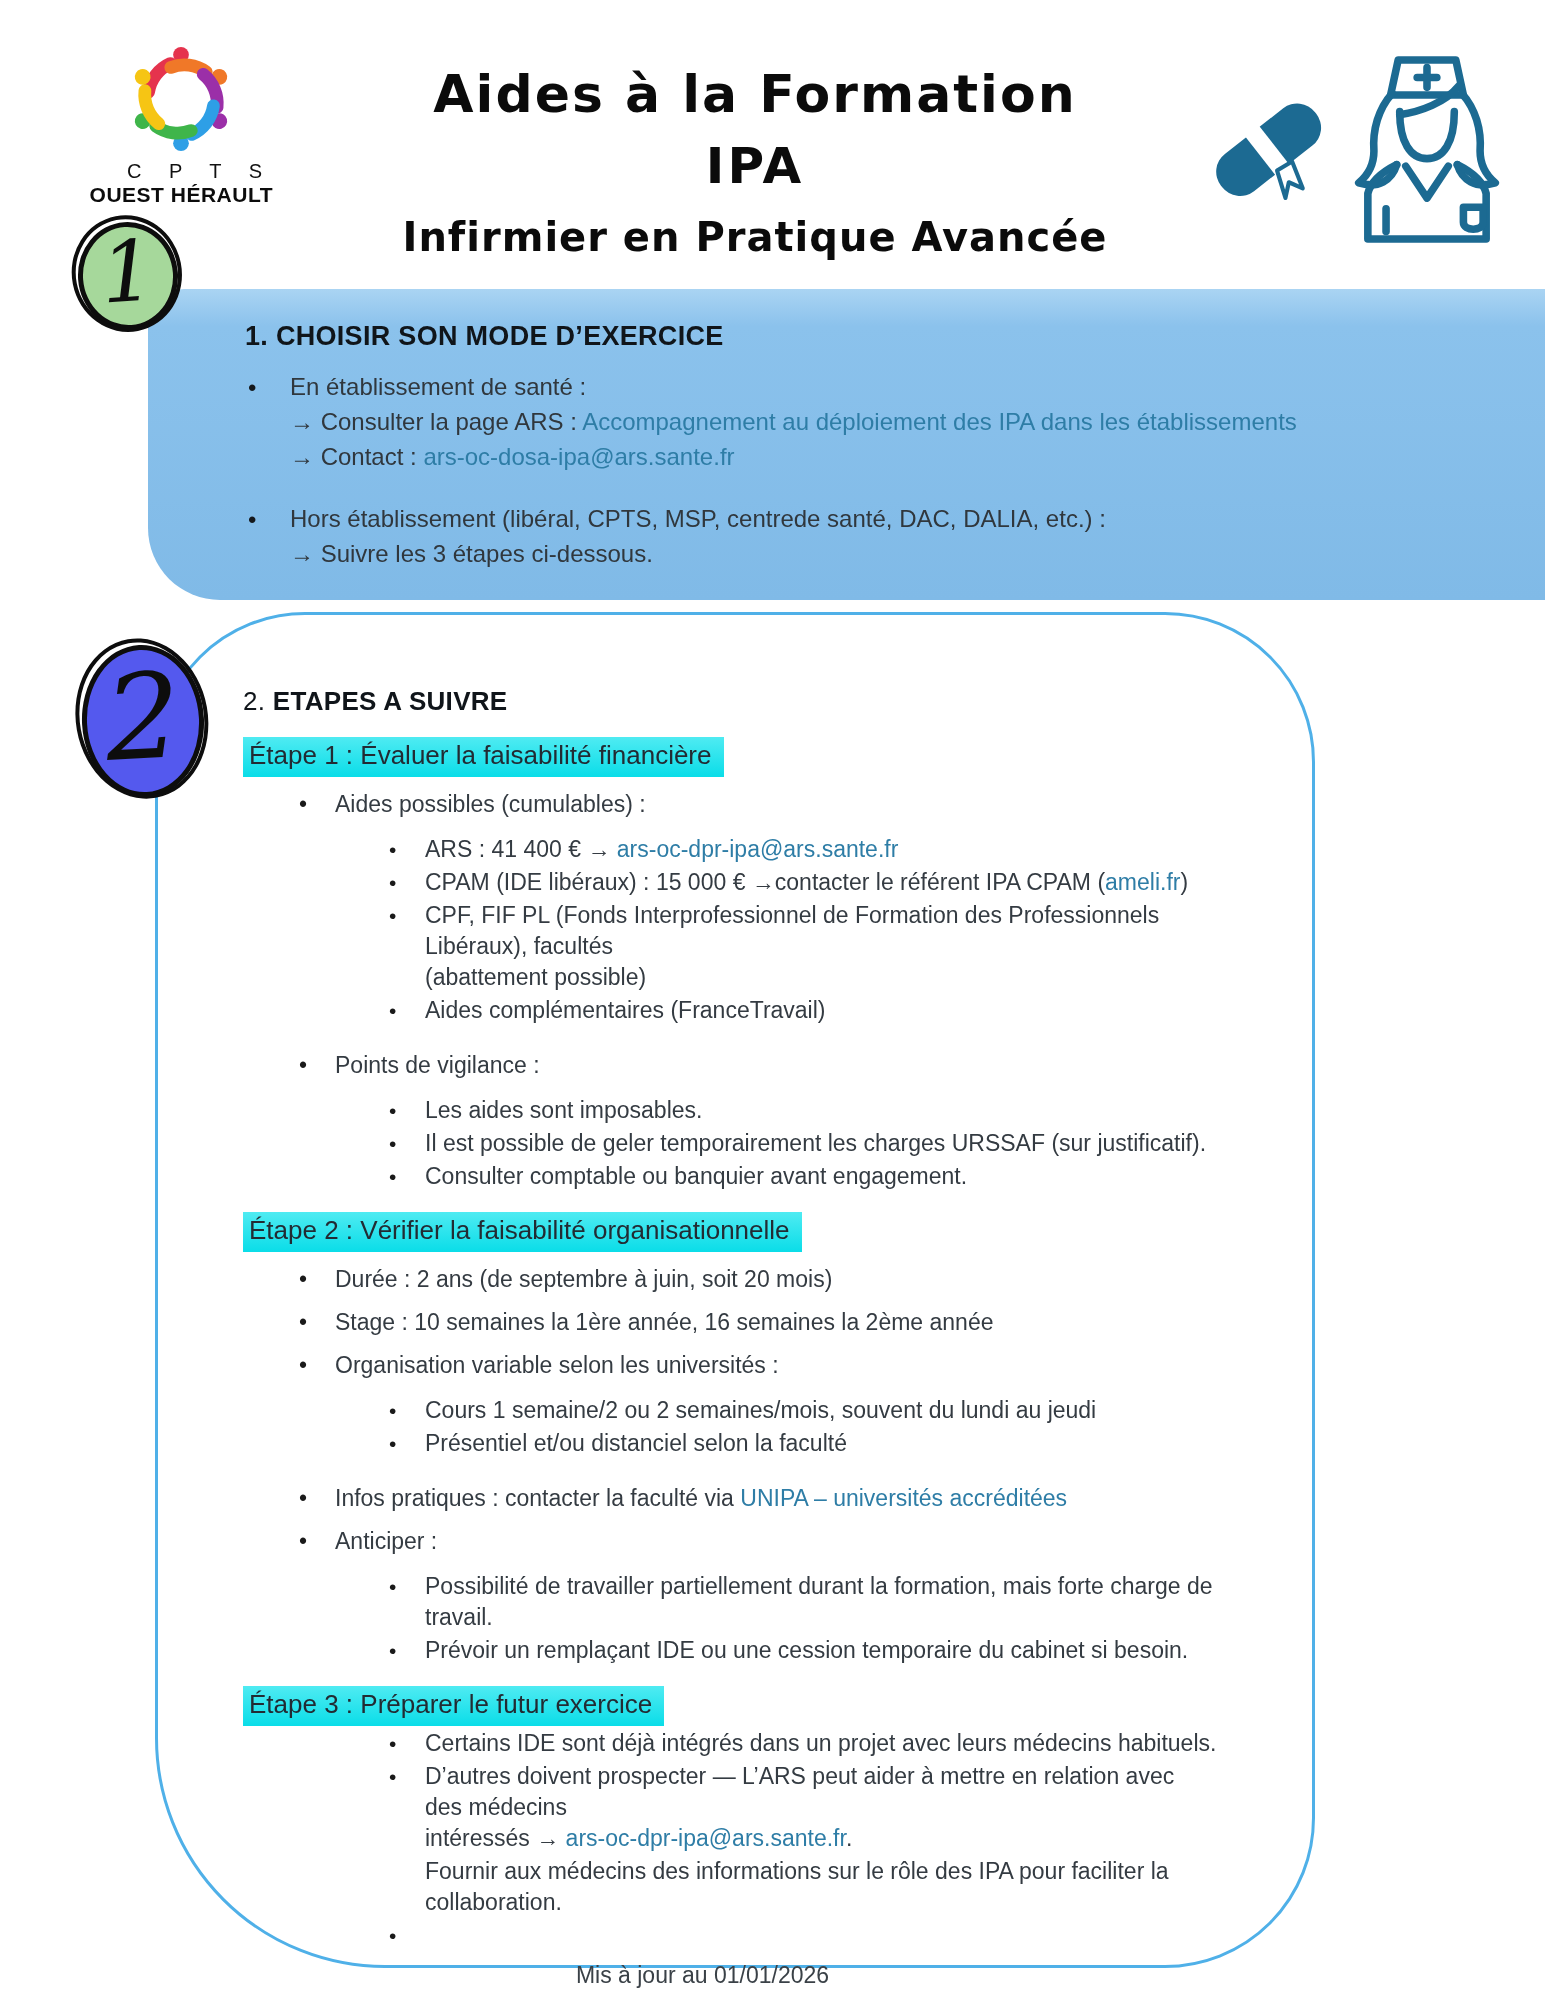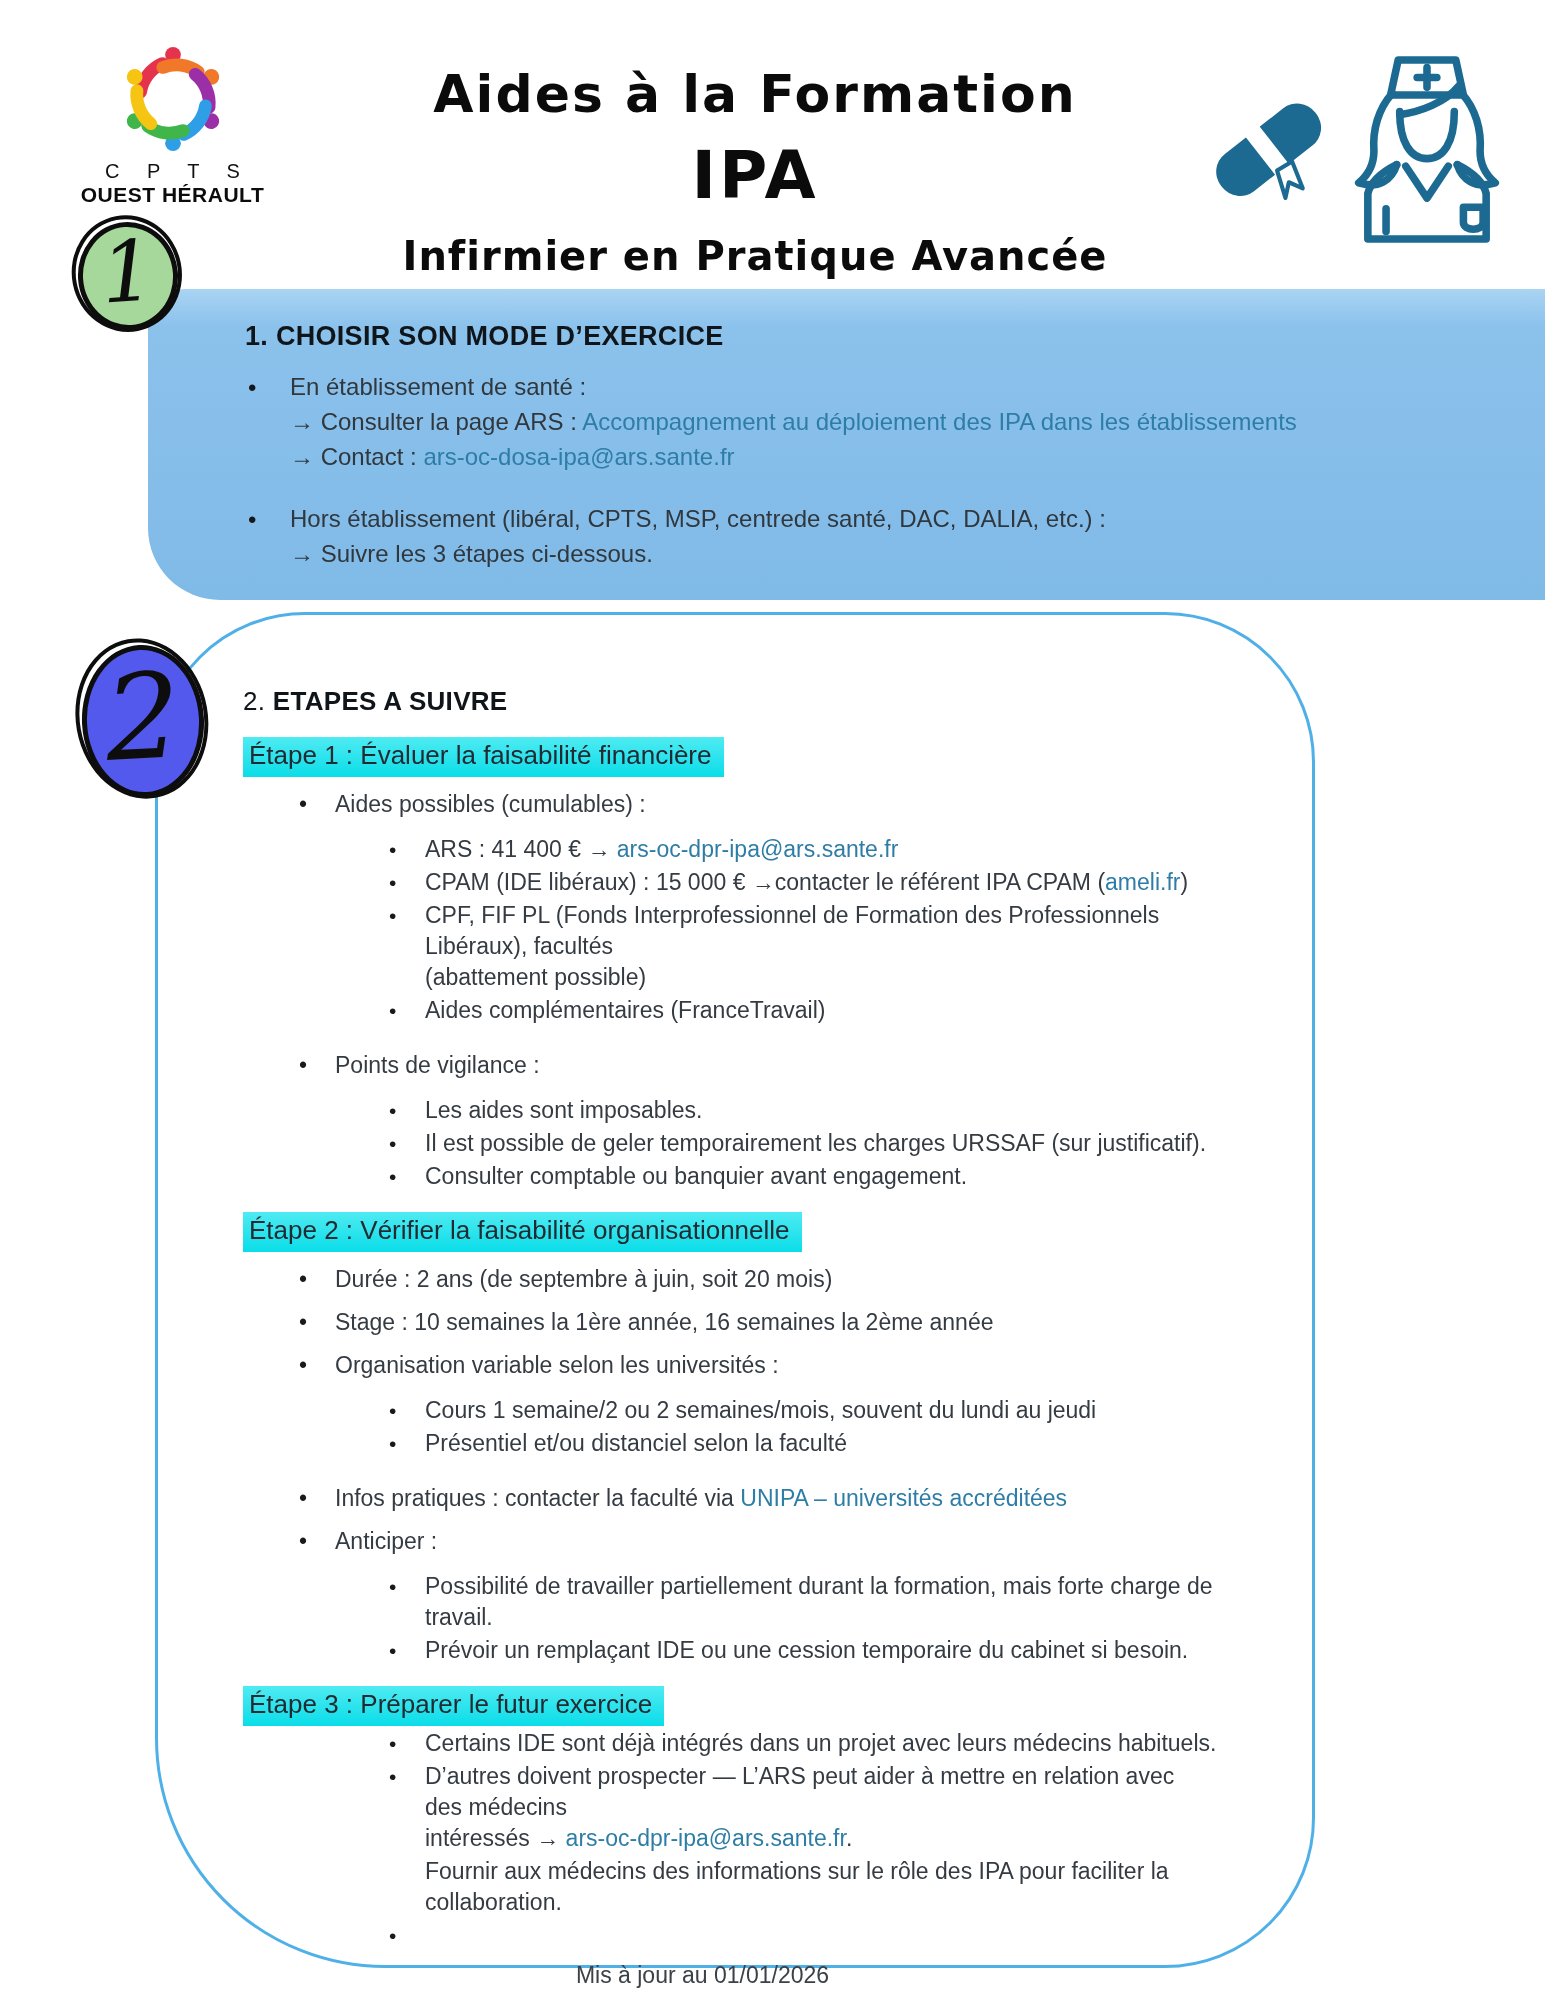--- a/index.html
+++ b/index.html
@@ -1,29 +1,29 @@
 <!DOCTYPE html>
 <html><head>
 <meta charset="utf-8">
 <style>
   html,body{margin:0;padding:0;background:#fff;}
   .page{position:relative;width:1545px;height:2000px;background:#fff;overflow:hidden;
         font-family:"Liberation Sans", sans-serif;color:#343b42;}
   *{box-sizing:border-box;}
 
   
-  .logo{position:absolute;left:80px;top:40px;width:185px;text-align:center;}
+  .logo{position:absolute;left:88px;top:40px;width:185px;text-align:right;}
   .logo svg{display:block;margin:0 auto;}
   .logo-acronym{font-size:20px;letter-spacing:11px;text-indent:11px;color:#111;margin-top:2px;font-weight:500;}
   .logo-name{font-size:21px;font-weight:bold;color:#0c0c0c;letter-spacing:0.5px;}
 
   .title{position:absolute;left:325px;top:64px;width:860px;text-align:center;color:#0b0b0b;
          font-family:"DejaVu Sans", sans-serif;}
   .title-l1{font-size:52px;font-weight:800;letter-spacing:2px;}
-  .title-l2{font-size:66px;font-weight:800;letter-spacing:3px;margin-top:13px;}
+  .title-l2{font-size:50px;font-weight:800;letter-spacing:3px;margin-top:13px;}
   .title-l3{font-size:40px;font-weight:800;letter-spacing:1px;margin-top:19px;}
 
   .icon-diploma{position:absolute;left:1196px;top:84px;width:144px;height:136px;}
   .icon-nurse{position:absolute;left:1336px;top:30px;width:182px;height:230px;}
 
   
   .badge{position:absolute;border:5px solid #0d0d0d;border-radius:50%;
          display:flex;align-items:center;justify-content:center;
          font-family:"DejaVu Serif", serif;font-style:italic;color:#0d0d0d;z-index:5;}
   .badge::before{content:"";position:absolute;inset:-12px -9px -7px -11px;

